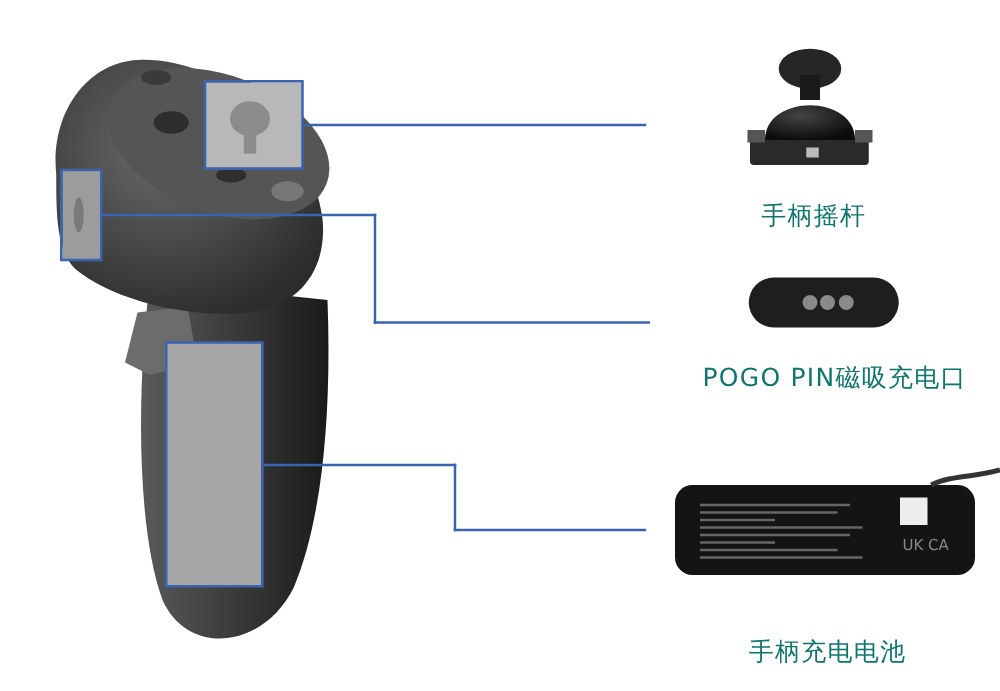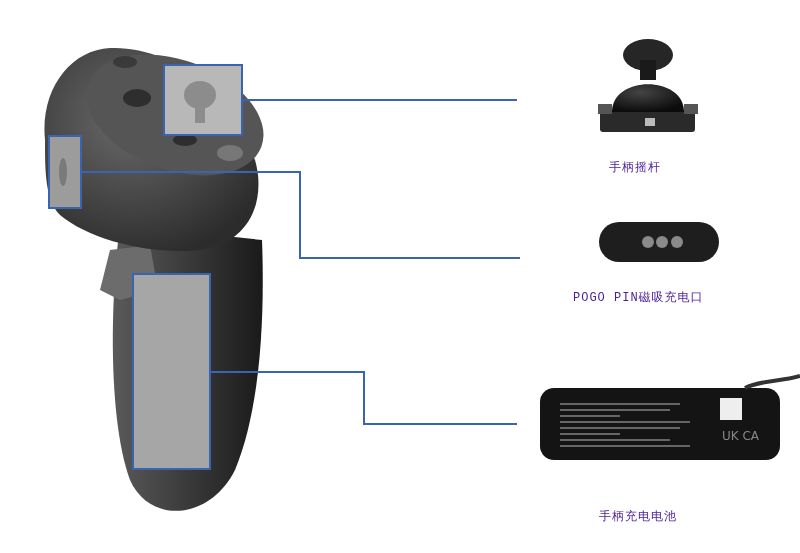--- a/index.html
+++ b/index.html
@@ -1,21 +1,21 @@
 <!DOCTYPE html>
 <html><head>
 <meta charset="utf-8">
 <style>
   html, body { margin:0; padding:0; background:#ffffff; }
   body { width:800px; height:553px; position:relative; overflow:hidden;
          font-family:"DejaVu Sans","Liberation Sans",sans-serif; }
   .abs { position:absolute; }
   .callout-line { position:absolute; background:#3a63b0; }
   .hl-box { position:absolute; border:2px solid #3a63b0; box-sizing:border-box; }
-  .label { position:absolute; font-size:12px; color:#4c1d95; white-space:nowrap; letter-spacing:1px;font-family:Liberation Mono, monospace; }
+  .label { position:absolute; font-size:20px; color:#0f766e; white-space:nowrap; letter-spacing:1px; }
 </style>
 </head>
 <body>
 
 <svg class="abs" style="left:0;top:0" width="800" height="553" viewBox="0 0 800 553">
   <defs>
     <linearGradient id="gripg" x1="0" x2="1" y1="0" y2="0">
       <stop offset="0" stop-color="#5a5a5a"></stop>
       <stop offset="0.5" stop-color="#3a3a3a"></stop>
       <stop offset="1" stop-color="#1a1a1a"></stop>
@@ -95,14 +95,14 @@
 
 <div class="callout-line" style="left:82px;top:171px;width:219px;height:2px;"></div>
 <div class="callout-line" style="left:299px;top:171px;width:2px;height:88px;"></div>
 <div class="callout-line" style="left:299px;top:257px;width:221px;height:2px;"></div>
 
 <div class="callout-line" style="left:211px;top:371px;width:154px;height:2px;"></div>
 <div class="callout-line" style="left:363px;top:371px;width:2px;height:54px;"></div>
 <div class="callout-line" style="left:363px;top:423px;width:154px;height:2px;"></div>
 
 <div class="label" style="left:609px;top:159px;">手柄摇杆</div>
-<div class="label" style="left:562px;top:289px;margin-left:11px;">POGO PIN磁吸充电口</div>
+<div class="label" style="left:562px;top:289px;">POGO PIN磁吸充电口</div>
 <div class="label" style="left:599px;top:508px;">手柄充电电池</div>
 
 </body></html>

